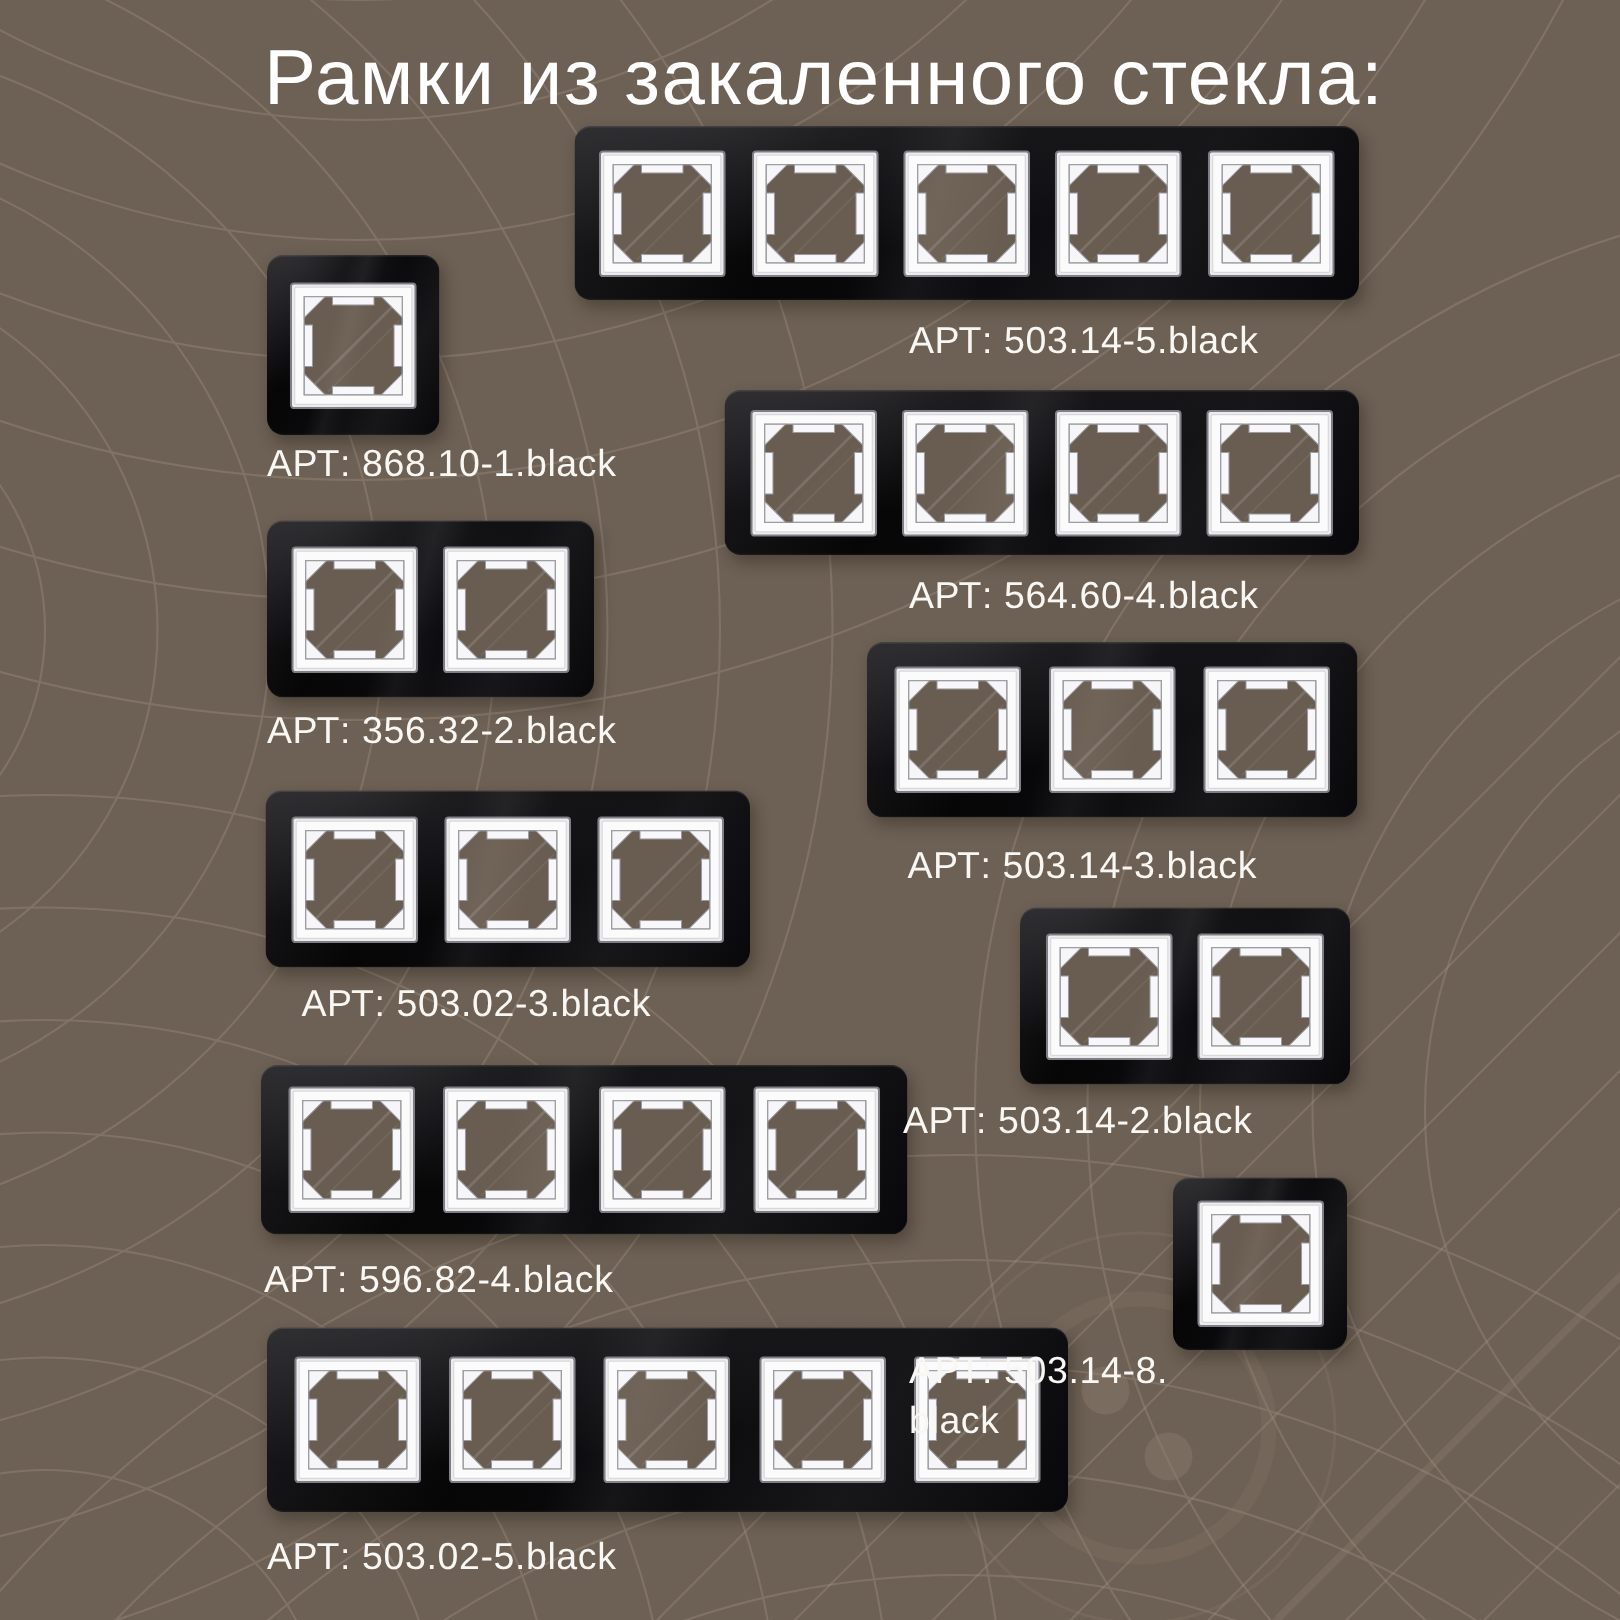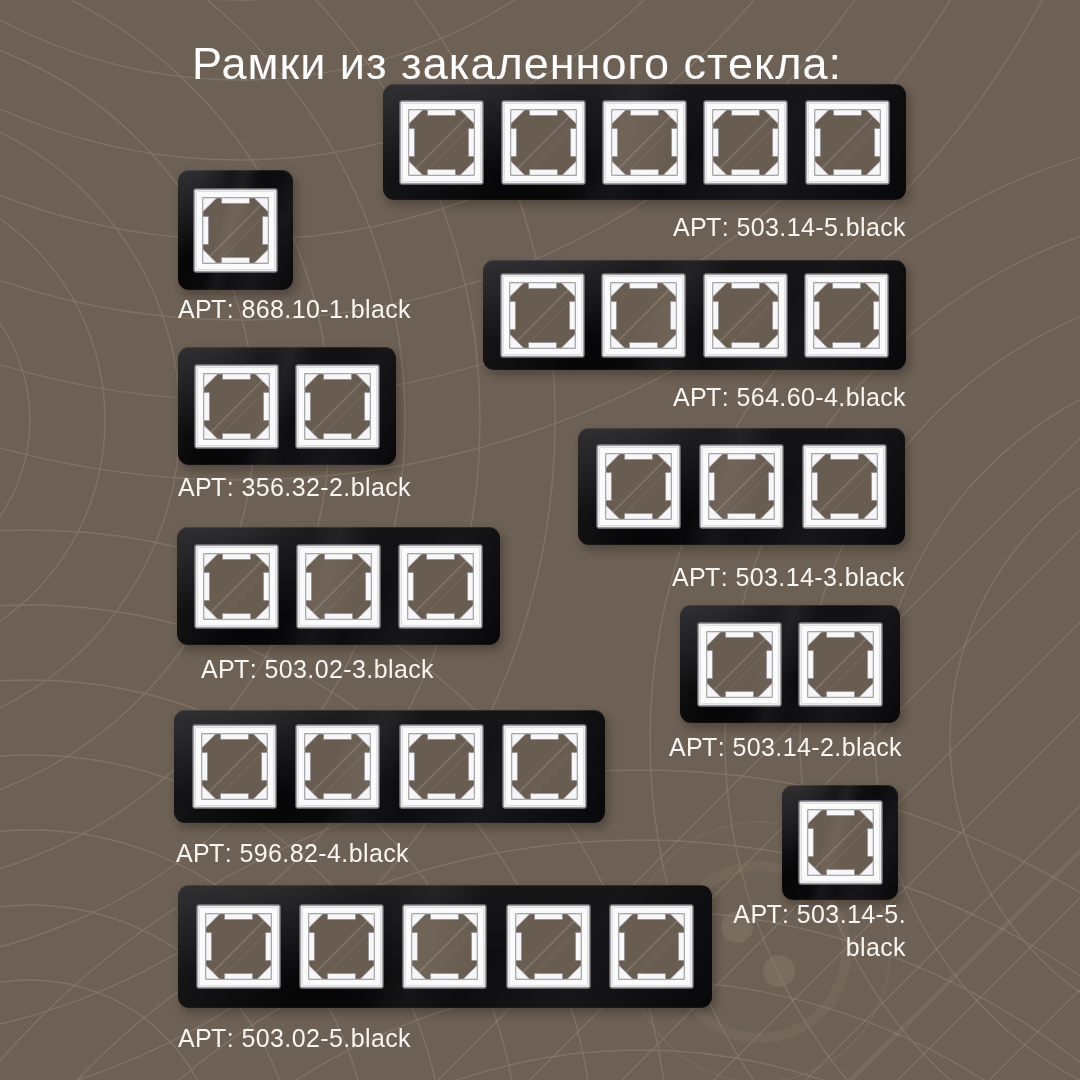--- a/index.html
+++ b/index.html
@@ -3,42 +3,42 @@
 <meta charset="utf-8">
 <style>
   html,body{margin:0;padding:0;background:#4a413a;}
   .canvas{
     position:relative;width:1080px;height:1080px;overflow:hidden;
     background:#6d6054;
     font-family:"Liberation Sans", sans-serif;
   }
   .bg-pattern{position:absolute;left:0;top:0;width:1080px;height:1080px;pointer-events:none;}
   .title{
-    position:absolute;left:176px;top:22px;margin:16px;
-    font-size:45px;font-weight:400;letter-spacing:1px;color:#ffffff;
+    position:absolute;left:176px;top:22px;margin:0;
+    font-size:52px;font-weight:400;letter-spacing:1px;color:#ffffff;
   }
   .glass{
     position:absolute;border-radius:11px;overflow:hidden;
     background:
       radial-gradient(ellipse at 18% -10%, rgba(120,120,128,0.30), rgba(0,0,0,0) 55%),
       linear-gradient(118deg,#1b1b1d 0%,#060607 30%,#0a0a0c 52%,#17171a 74%,#08080a 100%);
     box-shadow: inset 0 1px 0 rgba(255,255,255,0.10), inset 0 -1px 0 rgba(255,255,255,0.04),
                 3px 5px 10px rgba(30,24,18,0.35);
   }
   .glass::before{
     content:"";position:absolute;inset:0;border-radius:11px;pointer-events:none;
     background:linear-gradient(105deg, rgba(255,255,255,0) 38%, rgba(255,255,255,0.05) 46%, rgba(255,255,255,0) 55%);
   }
   .windows{display:flex;justify-content:space-evenly;align-items:center;width:100%;height:100%;}
   .win{display:block;flex:0 0 auto;}
   .label{
     position:absolute;color:#f9f7f3;font-size:25px;font-weight:400;
     letter-spacing:0.4px;line-height:1.3;white-space:pre-line;
   }
-  .label.right{text-align:right;}
+  .label.right{text-align:left;}
 </style>
 </head>
 <body>
 
 <div class="canvas">
 
   <svg class="bg-pattern" viewBox="0 0 1080 1080">
     <g fill="none" stroke="#9e9082" stroke-width="1.4" opacity="0.40">
       <circle cx="-140" cy="420" r="170"></circle>
         <circle cx="-140" cy="420" r="245"></circle>
@@ -636,17 +636,17 @@
     <path d="M76 76 h-14 l14 -14 z" fill="#f6f6f8" stroke="#9a9aa0" stroke-width="0.7"></path>
     <rect x="29" y="10" width="28" height="5.5" fill="#f8f8fa" stroke="#9a9aa0" stroke-width="0.7"></rect>
     <rect x="29" y="70.5" width="28" height="5.5" fill="#f8f8fa" stroke="#9a9aa0" stroke-width="0.7"></rect>
     <rect x="10" y="29" width="5.5" height="28" fill="#f8f8fa" stroke="#9a9aa0" stroke-width="0.7"></rect>
     <rect x="70.5" y="29" width="5.5" height="28" fill="#f8f8fa" stroke="#9a9aa0" stroke-width="0.7"></rect>
     <path d="M17 69 L69 17" stroke="rgba(255,255,255,0.13)" stroke-width="2" fill="none"></path>
     <path d="M26 74 L74 26" stroke="rgba(255,255,255,0.07)" stroke-width="1.2" fill="none"></path>
   </svg>
 </div>
     </div>
-    <div class="label right" style="left:606px;top:898px;width:300px;">АРТ: 503.14-5.
+    <div class="label right" style="left:606px;top:898px;width:300px;">АРТ: 503.14-8.
 black</div>
   </div>
 
 </div>
 
 </body></html>

